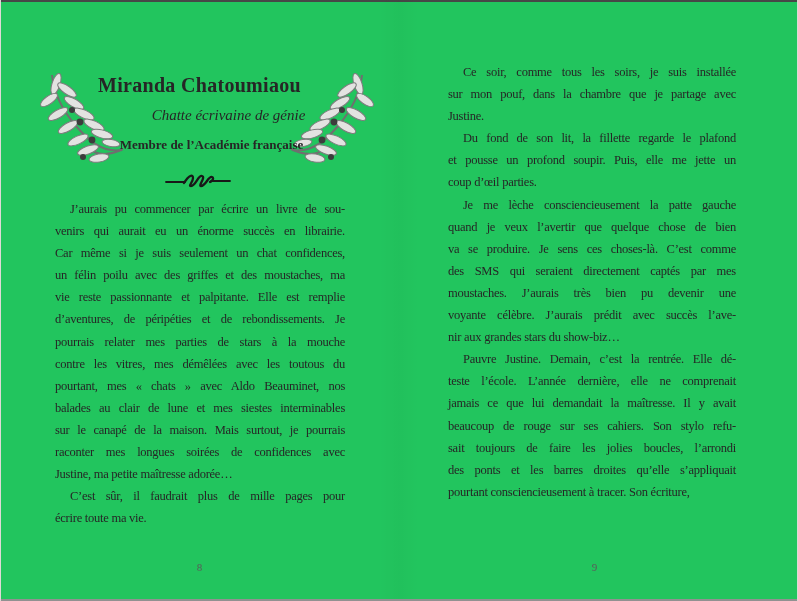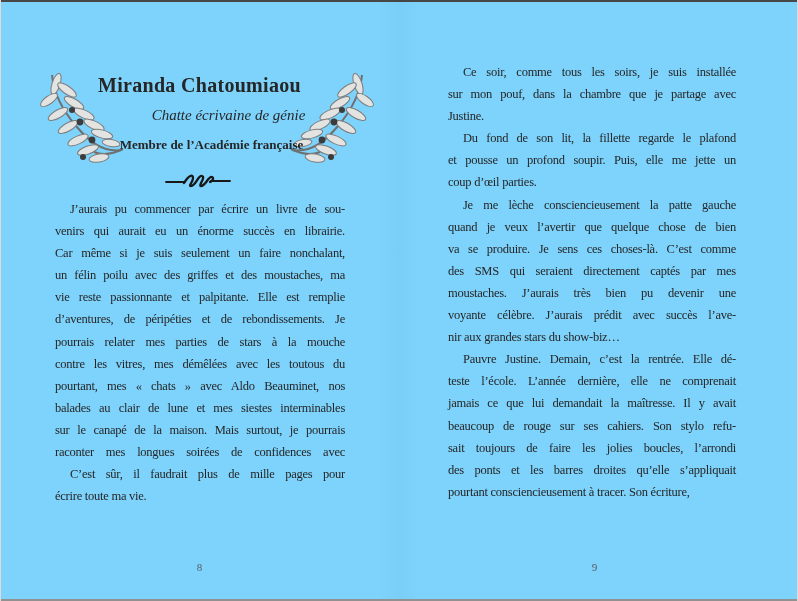--- a/index.html
+++ b/index.html
@@ -1,18 +1,18 @@
 <!DOCTYPE html>
 <html><head>
 <meta charset="utf-8">
 <style>
   html,body{margin:0;padding:0;background:#f4f4f2;}
   .spread{
     position:relative;width:798px;height:601px;overflow:hidden;
-    background:#7dd3fc;color:#262626;
+    background:#22c55e;color:#262626;
     font-family:"Liberation Serif","DejaVu Serif",serif;
   }
   
   .edge-top{position:absolute;top:0;left:0;right:0;height:2px;background:#474747;}
   .edge-bottom{position:absolute;bottom:0;left:0;right:0;height:2px;background:#919191;}
   .edge-left{position:absolute;top:0;bottom:0;left:0;width:1px;background:#dedad6;}
   .edge-right{position:absolute;top:0;bottom:0;right:0;width:1px;background:#dedad6;}
   .gutter-shade{position:absolute;top:0;bottom:0;left:379px;width:40px;
     background:linear-gradient(90deg,rgba(0,0,0,0) 0%,rgba(0,0,0,0.025) 50%,rgba(0,0,0,0) 100%);}
 
@@ -115,30 +115,31 @@
       <g stroke="#181818" fill="none" stroke-linecap="round">
         <path d="M1 9 H20" stroke-width="1.8"></path>
         <path d="M46 8 H65" stroke-width="1.8"></path>
         <path d="M19 10 C24 2 28 1 28 5 C28 9 23 13 26 13 C31 13 33 2 37 3 C41 4 33 13 36 13 C41 13 43 3 47 4 C50 5 46 9 45 9" stroke-width="2.3"></path>
       </g>
     </svg>
 
     <div class="body-text text-a">
         <div class="line ind">J’aurais pu commencer par écrire un livre de sou-</div>
         <div class="line">venirs qui aurait eu un énorme succès en librairie.</div>
-        <div class="line">Car même si je suis seulement un faire nonchalant,</div>
+        <div class="line">Car même si je suis seulement un chat confidences,</div>
         <div class="line">un félin poilu avec des griffes et des moustaches, ma</div>
         <div class="line">vie reste passionnante et palpitante. Elle est remplie</div>
         <div class="line">d’aventures, de péripéties et de rebondissements. Je</div>
         <div class="line">pourrais relater mes parties de stars à la mouche</div>
         <div class="line">contre les vitres, mes démêlées avec les toutous du</div>
         <div class="line">pourtant, mes « chats » avec Aldo Beauminet, nos</div>
         <div class="line">balades au clair de lune et mes siestes interminables</div>
         <div class="line">sur le canapé de la maison. Mais surtout, je pourrais</div>
         <div class="line">raconter mes longues soirées de confidences avec</div>
+        <div class="line noj">Justine, ma petite maîtresse adorée…</div>
         <div class="line ind">C’est sûr, il faudrait plus de mille pages pour</div>
         <div class="line noj">écrire toute ma vie.</div>
       </div>
 
     <div class="pagenum">8</div>
   </section>
 
   <section class="page page-b">
     <div class="body-text text-b">
         <div class="line ind">Ce soir, comme tous les soirs, je suis installée</div>

